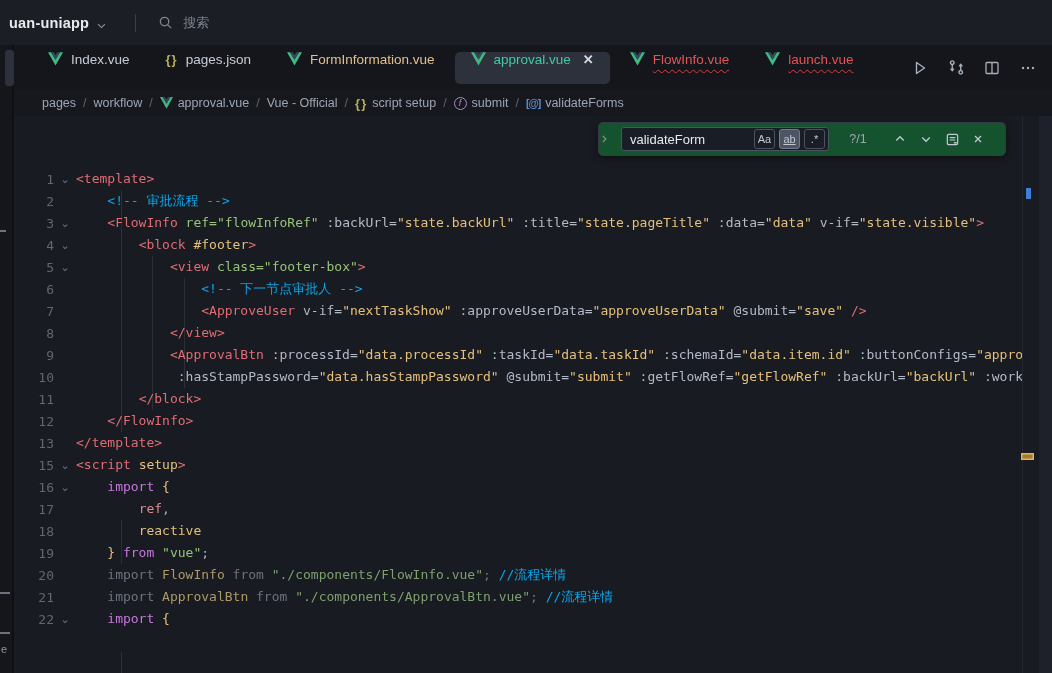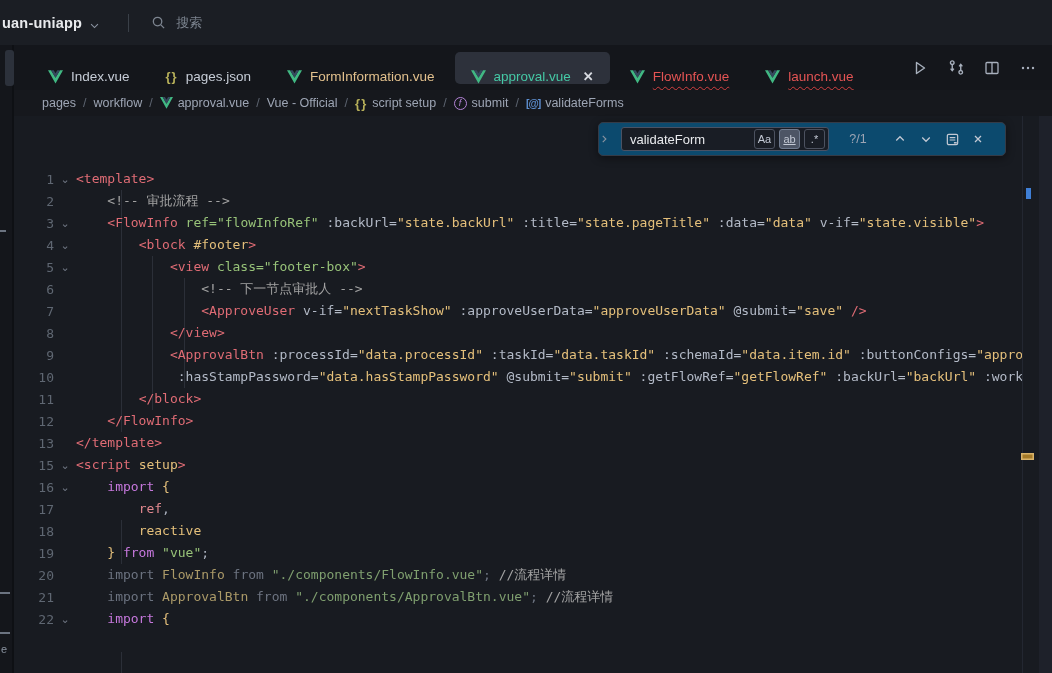--- a/index.html
+++ b/index.html
@@ -5,30 +5,30 @@
   * { margin:0; padding:0; box-sizing:border-box; }
   html,body { background:#101216; }
   .window {
     position:relative; width:1052px; height:673px; overflow:hidden;
     background:#16181d; font-family:"Liberation Sans", sans-serif;
     color:#abb2bf; user-select:none;
   }
   
   .titlebar { position:absolute; top:0; left:0; right:0; height:45px;
     background:#1b1e24; display:flex; align-items:center; }
-  .proj { display:flex; align-items:flex-end; gap:7px; padding-left:2px; cursor:pointer; }
+  .proj { display:flex; align-items:flex-end; gap:7px; padding-left:9px; cursor:pointer; }
   .proj-name { font-weight:bold; font-size:14.5px; color:#e8eaed; letter-spacing:.2px; }
   .tb-sep { width:1px; height:18px; background:#3a4048; margin:0 0 0 28px; }
   .tb-search { display:flex; align-items:center; gap:10px; margin-left:22px; color:#7d8590; font-size:13px; cursor:text; }
   .chev { color:#8a93a0; }
   
   .tabbar { position:absolute; top:45px; left:0; right:0; height:45px;
     background:#14161b; display:flex; align-items:center; }
   #tabs { display:flex; align-items:center; height:100%; padding-left:30px; }
-  .tab { display:flex; align-items:flex-end; gap:8px; height:32px; padding:0 16px;
+  .tab { display:flex; align-items:flex-start; gap:8px; height:32px; padding:0 16px;
     margin:0 2px; border-radius:5px; font-size:13.5px; color:#c6ccd6; cursor:pointer; white-space:nowrap; }
   .tab.active { background:#2d313b; color:#45c8a5; }
   .tab.modified { color:#e2c08d; }
   .tab.error .tab-label { color:#e45454; text-decoration:underline wavy #d14040 1px; text-underline-offset:5px; }
   .tab-close { margin-left:4px; color:#d7dae0; font-size:13px; font-weight:bold; cursor:pointer; }
   .braces { color:#b8b15a; font-weight:bold; font-size:13px; letter-spacing:1px; }
   .tab-actions { margin-left:auto; display:flex; align-items:center; gap:16px; padding-right:14px; }
   .action-btn { width:20px; height:20px; display:flex; align-items:center; justify-content:center; cursor:pointer; color:#a8b0bd; }
   
   .breadcrumbs { position:absolute; top:90px; left:0; right:0; height:26px;
@@ -43,26 +43,26 @@
   .editor { position:absolute; top:116px; left:0; right:0; bottom:0; background:#181b21; }
   .code-lines { position:absolute; top:52px; left:0; right:28px; bottom:0; overflow:hidden; }
   .line { display:flex; height:22px; align-items:center; }
   .ln { width:54px; text-align:right; font-family:"DejaVu Sans Mono", monospace;
     font-size:13px; color:#5f6772; flex:none; }
   .fold { width:22px; text-align:center; color:#6f7683; font-size:11px; flex:none; cursor:pointer; }
   .codetxt { font-family:"DejaVu Sans Mono", monospace; font-size:13px; line-height:22px;
     white-space:pre; color:#abb2bf; }
   .tk-t { color:#e06c75; } .tk-a { color:#98c379; } .tk-s { color:#98c379; }
   .tk-y { color:#e5c07b; } .tk-d { color:#b3bac7; } .tk-p { color:#abb2bf; }
-  .tk-k { color:#c678dd; } .tk-c { color:#a3a3a3; } .tk-v { color:#e2888f; }
+  .tk-k { color:#c678dd; } .tk-c { color:#0ea5e9; } .tk-v { color:#e2888f; }
   .tk-dk { color:#6c7380; } .tk-df { color:#ab9a68; } .tk-ds { color:#7f9f6f; }
   .guide { position:absolute; width:1px; background:#2b2f38; }
   
   .find-widget { position:absolute; top:6px; left:598px; width:408px; height:34px;
-    background:#0c4a6e; border:1px solid #343b47; border-radius:5px;
+    background:#14532d; border:1px solid #343b47; border-radius:5px;
     box-shadow:0 2px 8px rgba(0,0,0,.45); display:flex; align-items:center; z-index:5; }
   .find-expand { width:22px; text-align:center; color:#8a93a0; font-size:12px; cursor:pointer; }
   .find-input { position:relative; width:208px; height:24px; background:#191d25;
     border:1px solid #4a5264; border-radius:3px; display:flex; align-items:center; }
   .find-query { font-family:"Liberation Sans", sans-serif; font-size:13px; color:#e8eaed; padding-left:8px; }
   .find-toggles { position:absolute; right:3px; top:1px; display:flex; gap:4px; }
   .ftg { width:21px; height:20px; border:1px solid #4c5260; border-radius:3px;
     font-size:11px; color:#c3c9d4; display:flex; align-items:center; justify-content:center; cursor:pointer; }
   .ftg.on { background:#4d5565; border-color:#707c90; }
   .ftg.on span { text-decoration:underline; }

